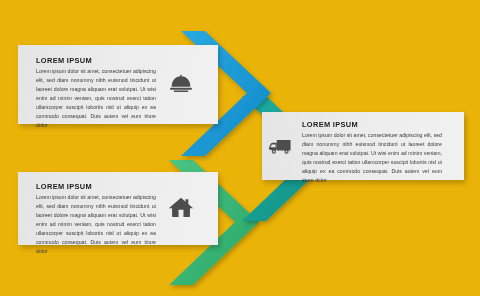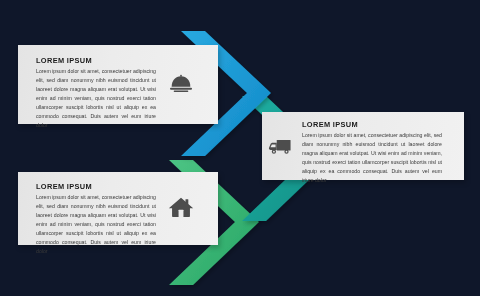--- a/index.html
+++ b/index.html
@@ -10,21 +10,21 @@
     width: 480px;
     height: 296px;
     background: #ffffff;
     font-family: "Liberation Sans", sans-serif;
     overflow: hidden;
   }
   #stage {
     position: relative;
     width: 480px;
     height: 296px;
-    background: #0f172a;
+    background: #eab308;
   }
   .chev-layer {
     position: absolute;
     left: 0;
     top: 0;
     width: 480px;
     height: 296px;
   }
   .card {
     position: absolute;

